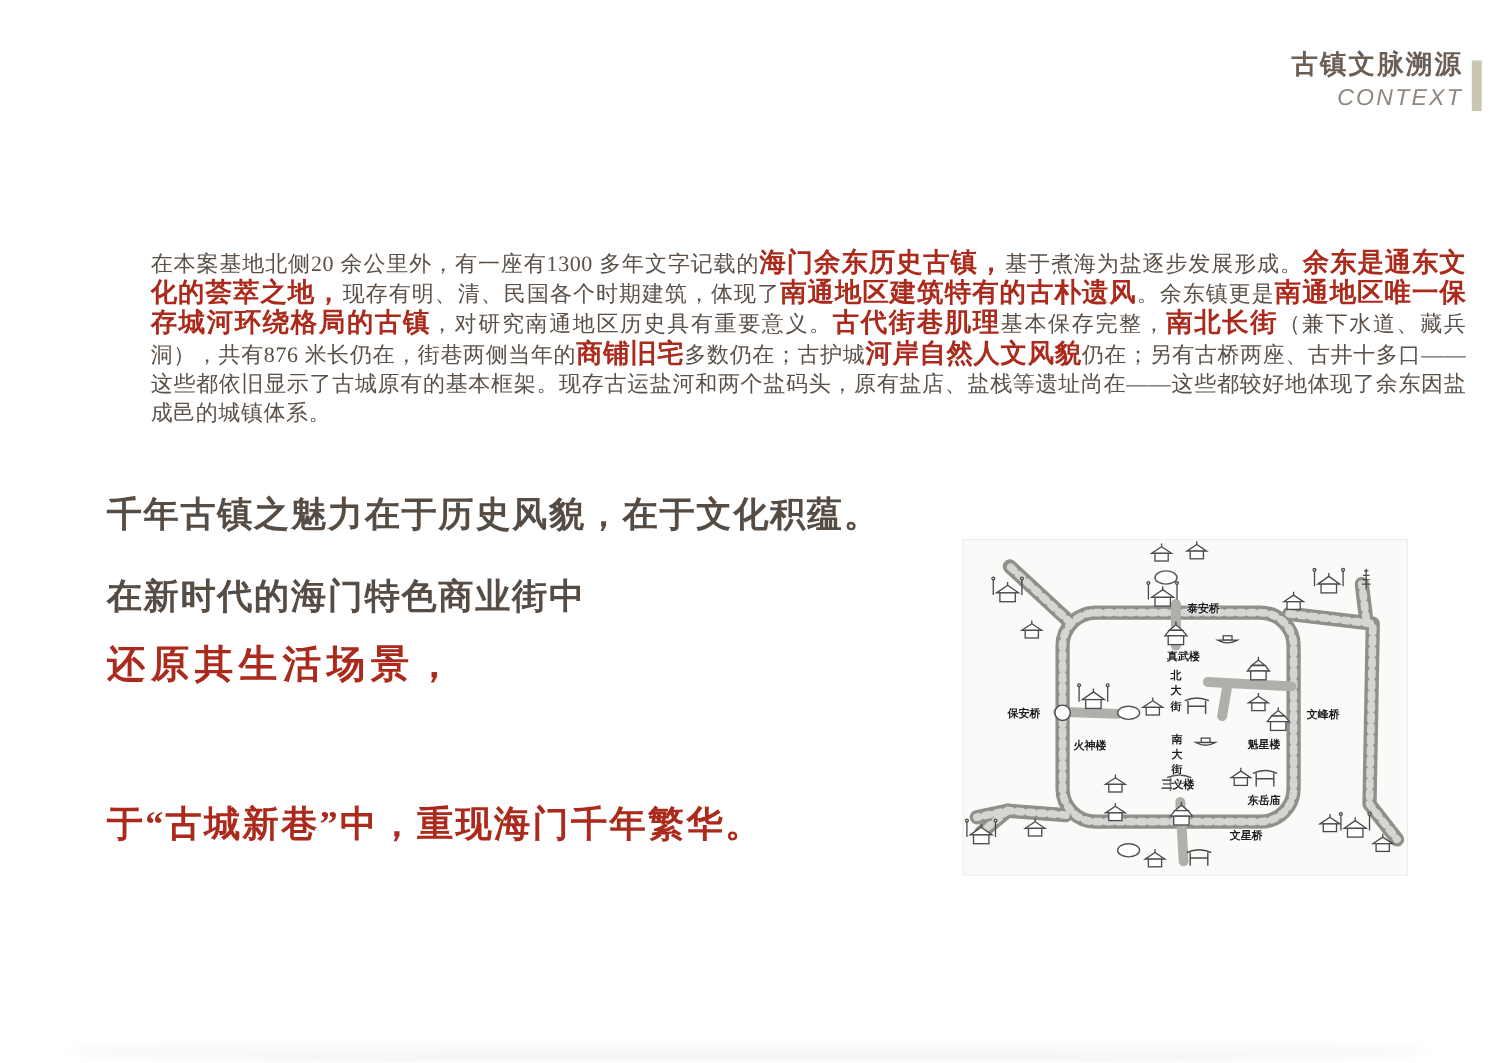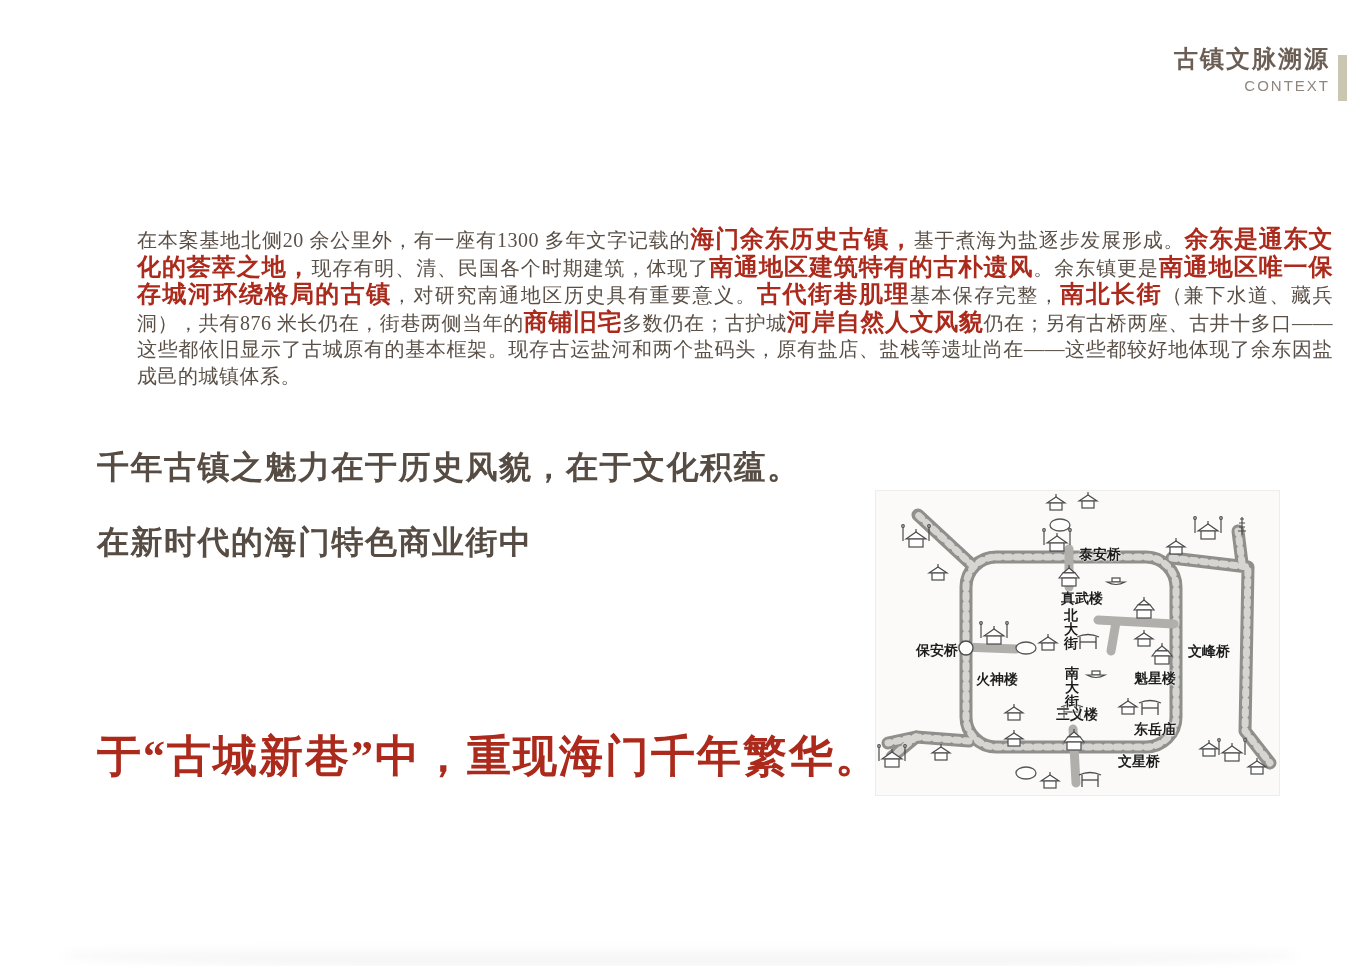--- a/index.html
+++ b/index.html
@@ -7,46 +7,46 @@
     width:1360px;height:966px;position:relative;background:#ffffff;overflow:hidden;
     font-family:"Liberation Serif","DejaVu Serif",serif;
     --red:#ab2a1c; --ink:#5a5047; --heading:#564c43;
     --header-title:#6b5e55; --header-sub:#8f867e; --accent:#c9c6b1;
   }
 
   
   .hdr{position:absolute;top:44px;right:30px;text-align:right;margin-left:48px;}
   .hdr-title{font-family:"Liberation Sans","DejaVu Sans",sans-serif;font-weight:bold;
     font-size:24px;color:var(--header-title);letter-spacing:2px;line-height:30px;}
-  .hdr-sub{font-family:"Liberation Sans","DejaVu Sans",sans-serif;font-size:15px;
-    color:var(--header-sub);letter-spacing:2px;margin-top:3px;}
+  .hdr-sub{font-family:"Liberation Sans","DejaVu Sans",sans-serif;font-size:21px;
+    color:var(--header-sub);letter-spacing:2px;margin-top:3px;font-style:italic;}
   .hdr-bar{position:absolute;top:55px;right:13px;width:9px;height:46px;background:var(--accent);}
 
   
   .para{position:absolute;left:97px;top:226px;width:1196px;text-align:justify;
     font-size:20px;line-height:26.5px;color:var(--ink);letter-spacing:0.5px;margin-left:40px;}
   .para .seg{vertical-align:baseline;}
   .para .seg.red{color:var(--red);font-weight:bold;font-size:24px;}
 
   
   .stmt{position:absolute;left:97px;font-weight:bold;color:var(--heading);
     font-size:32px;letter-spacing:1.5px;white-space:nowrap;text-align:right;}
   .stmt1{top:446px;}
   .stmt2{top:521px;}
   .redblock{position:absolute;left:97px;top:585px;color:var(--red);font-weight:bold;
     font-size:35px;line-height:37px;letter-spacing:5px;}
   .tagline{position:absolute;left:97px;top:727px;color:var(--red);font-weight:bold;
-    font-size:44px;letter-spacing:2px;white-space:nowrap;}
+    font-size:33px;letter-spacing:2px;white-space:nowrap;}
 
   
   .map{position:absolute;left:875px;top:490px;width:405px;height:306px;
     background:#fbfaf8;border:1px solid #ededeb;box-sizing:border-box;}
   .map svg{position:absolute;left:0;top:0;}
   .map-label{position:absolute;font-family:Liberation Mono, monospace;
-    font-size:14px;font-weight:bold;color:#1d1d1d;white-space:nowrap;
+    font-size:10px;font-weight:bold;color:#1d1d1d;white-space:nowrap;
     text-shadow:0 0 2px #fff,0 0 2px #fff;}
   .map-label.vert{white-space:normal;width:13px;line-height:14px;word-break:break-all;}
 
   .shadow-bottom{position:absolute;left:60px;right:60px;bottom:0;height:22px;
     background:linear-gradient(to bottom,rgba(0,0,0,0),rgba(0,0,0,0.05));
     border-radius:50%/80% ;filter:blur(4px);}
 </style>
 </head>
 <body style="--red: #ab2a1c; --ink: #5a5047; --heading: #564c43; --header-title: #6b5e55; --header-sub: #8f867e; --accent: #c9c6b1;">
 
@@ -54,20 +54,21 @@
   <div class="hdr-title">古镇文脉溯源</div>
   <div class="hdr-sub">CONTEXT</div>
 </div>
 <div class="hdr-bar"></div>
 
 <div class="para"><span class="seg">在本案基地北侧20 余公里外，有一座有1300 多年文字记载的</span><span class="seg red">海门余东历史古镇，</span><span class="seg">基于煮海为盐逐步发展形成。</span><span class="seg red">余东是通东文化的荟萃之地，</span><span class="seg">现存有明、清、民国各个时期建筑，体现了</span><span class="seg red">南通地区建筑特有的古朴遗风</span><span class="seg">。余东镇更是</span><span class="seg red">南通地区唯一保存城河环绕格局的古镇</span><span class="seg">，对研究南通地区历史具有重要意义。</span><span class="seg red">古代街巷肌理</span><span class="seg">基本保存完整，</span><span class="seg red">南北长街</span><span class="seg">（兼下水道、藏兵洞），共有876 米长仍在，街巷两侧当年的</span><span class="seg red">商铺旧宅</span><span class="seg">多数仍在；古护城</span><span class="seg red">河岸自然人文风貌</span><span class="seg">仍在；另有古桥两座、古井十多口——这些都依旧显示了古城原有的基本框架。现存古运盐河和两个盐码头，原有盐店、盐栈等遗址尚在——这些都较好地体现了余东因盐成邑的城镇体系。</span></div>
 
 <div class="stmt stmt1">千年古镇之魅力在于历史风貌，在于文化积蕴。</div>
 <div class="stmt stmt2">在新时代的海门特色商业街中</div>
 <div class="redblock">
+    <div>还原其生活场景，</div>
   </div>
 <div class="tagline">于“古城新巷”中，重现海门千年繁华。</div>
 
 <div class="map">
   <svg width="405" height="306" viewBox="0 0 405 306">
     <defs>
       <g id="pav" stroke="#4a4a4a" stroke-width="1.2" fill="#ffffff">
         <line x1="0" y1="-6" x2="0" y2="-9"></line>
         <path d="M-9,0 L0,-6 L9,0 Z"></path>
         <rect x="-6" y="0" width="12" height="7"></rect>

